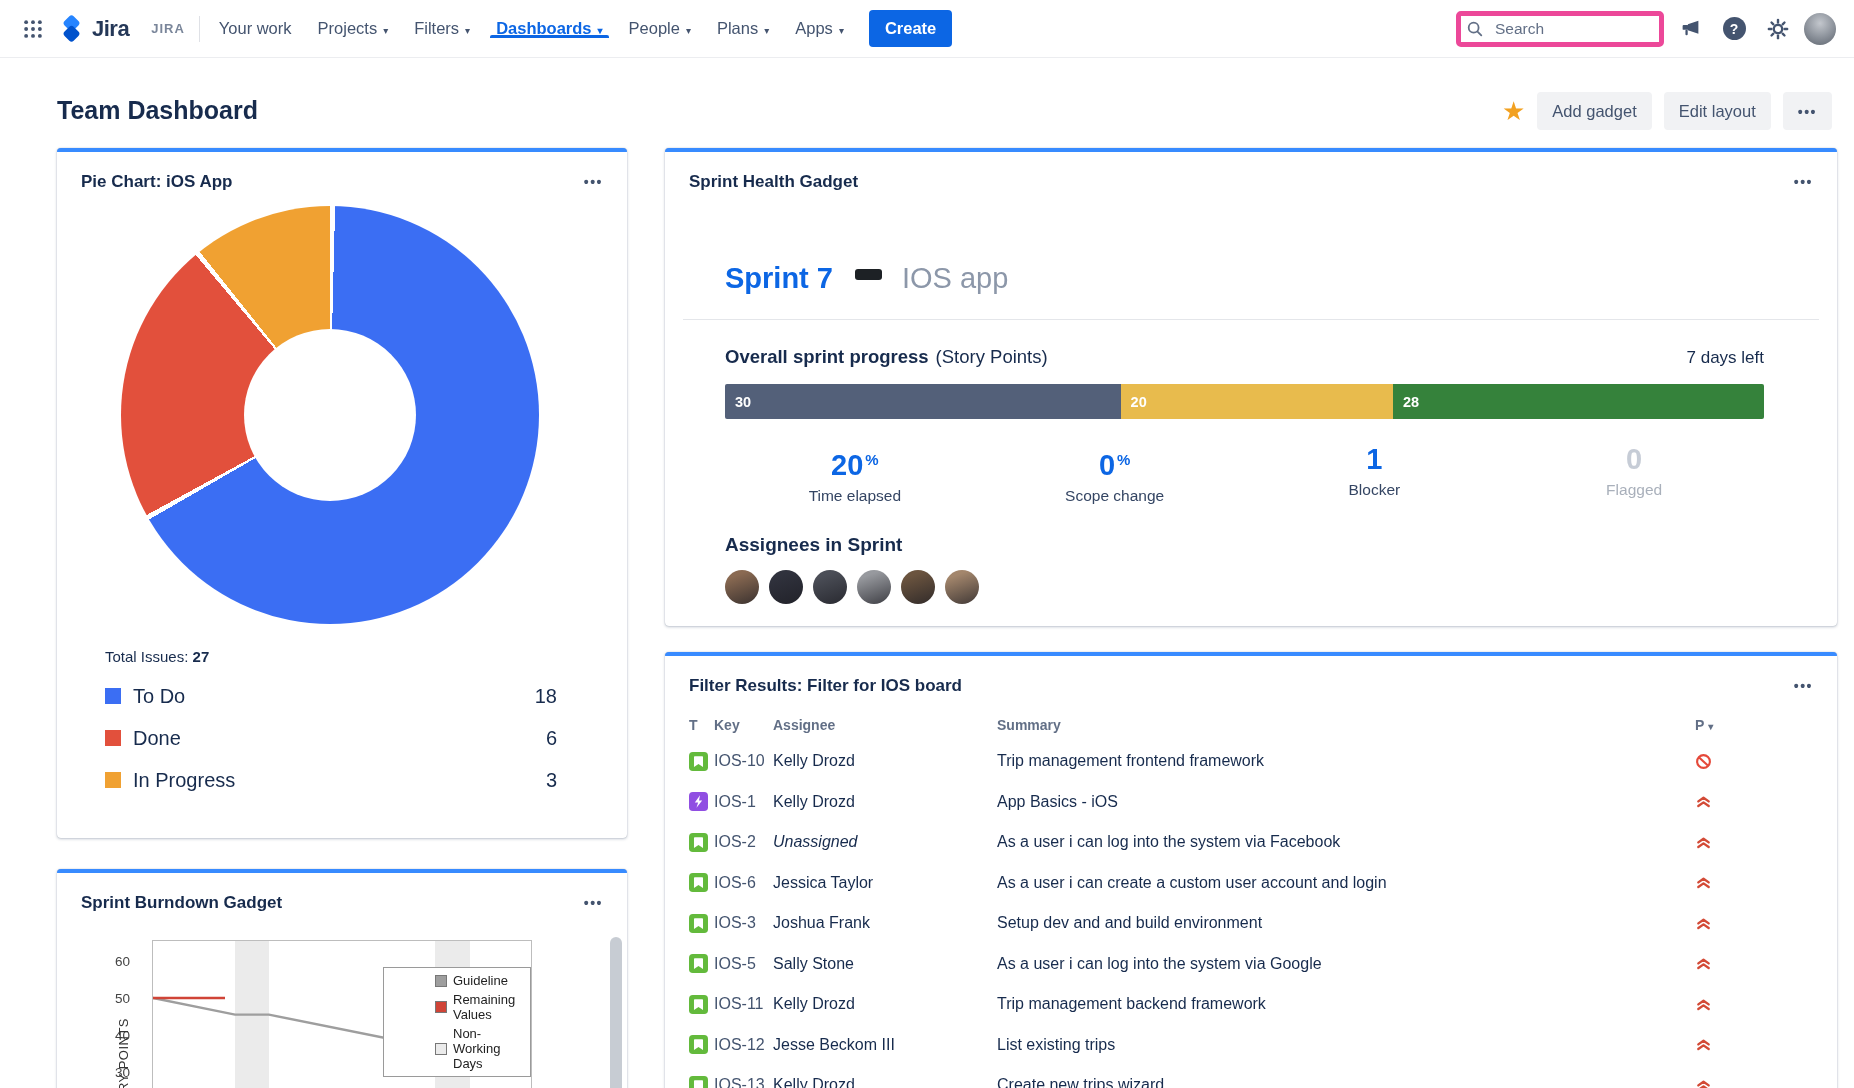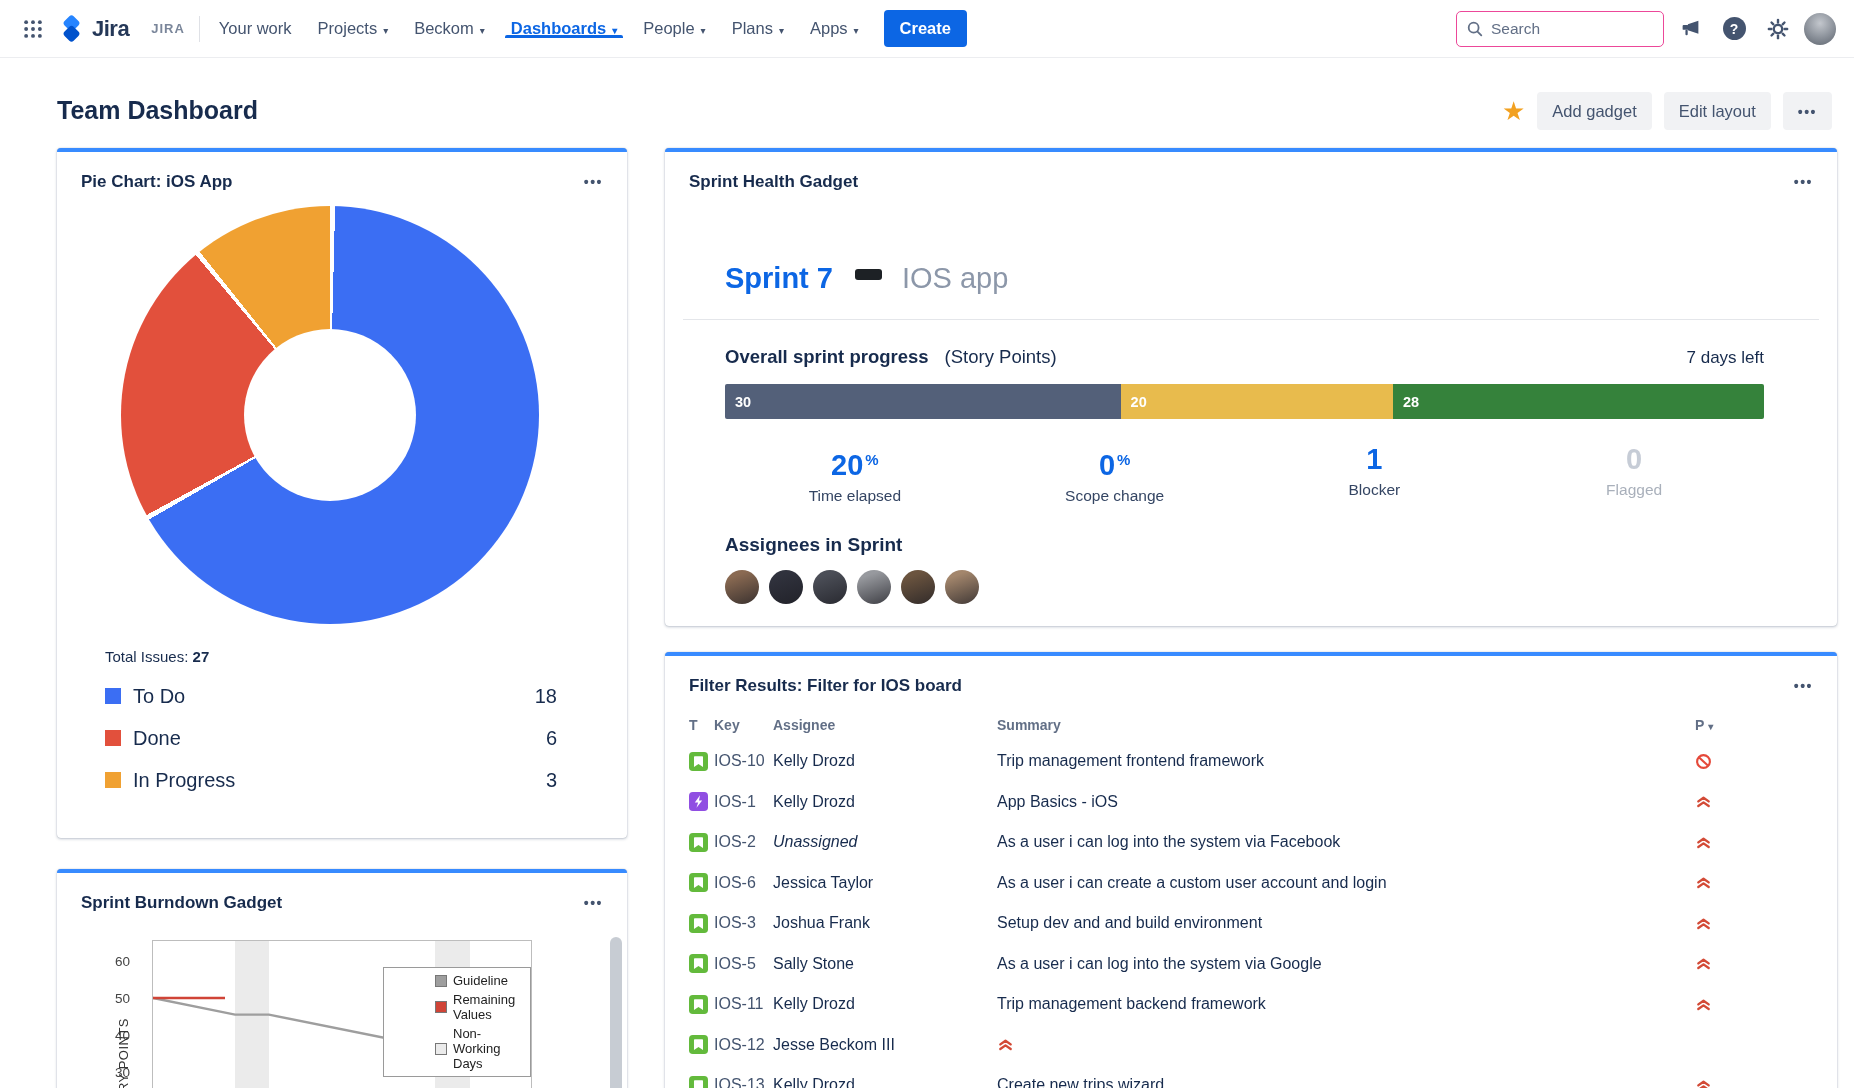--- a/index.html
+++ b/index.html
@@ -15,21 +15,21 @@
   .site-label { font-size:13px; font-weight:bold; color:#7A869A; letter-spacing:1px; margin:0 14px; align-self:center; }
   .nav-sep { width:1px; height:26px; background:#DFE1E6; align-self:center; margin-right:6px; }
   .primary-nav { display:flex; align-items:center; height:100%; }
   .nav-item { position:relative; display:flex; align-items:center; gap:6px; padding:0 13px; font-size:16.5px; color:var(--text-secondary,#44546F); cursor:pointer; white-space:nowrap; }
   .nav-item .chev { font-size:10px; color:inherit; margin-top:3px; }
   .nav-item.active { color:var(--brand-blue,#0C66E4); font-weight:bold; }
   .nav-item.active::after { content:""; position:absolute; left:7px; right:7px; bottom:0; height:3px; background:var(--brand-blue,#0C66E4); border-radius:2px 2px 0 0; }
   .create-btn { align-self:center; margin-left:12px; height:37px; padding:0 16px; background:var(--brand-blue,#0C66E4); color:#fff; font-size:16.5px; font-weight:bold; border:none; border-radius:4px; cursor:pointer; }
   .nav-right { margin-left:auto; display:flex; align-items:center; gap:8px; }
   .search-box { position:relative; width:208px; height:36px; }
-  .search-box input { width:100%; height:100%; border:1px solid #ec4899; border-radius:5px; padding:0 10px 0 34px; font-size:15.5px; color:#ec4899; font-family:inherit; background:#fff; }
+  .search-box input { width:100%; height:100%; border:5px solid #ec4899; border-radius:5px; padding:0 10px 0 34px; font-size:15.5px; color:#ec4899; font-family:inherit; background:#fff; }
   .search-box input::placeholder { color:#626F86; }
   .search-icon { position:absolute; left:10px; top:9px; pointer-events:none; }
   .icon-btn { width:36px; height:36px; border:none; background:transparent; border-radius:50%; display:flex; align-items:center; justify-content:center; cursor:pointer; }
   .help-circle { width:23px; height:23px; border-radius:50%; background:#44546F; color:#fff; font-size:14px; font-weight:bold; display:flex; align-items:center; justify-content:center; }
   .avatar-btn { width:32px; height:32px; border-radius:50%; border:none; cursor:pointer; background:radial-gradient(circle at 50% 32%, #c3c7cd 0%, #8a9099 55%, #5c636d 100%); }
 
   
   .page-title { position:absolute; left:57px; top:96px; font-size:25px; font-weight:bold; color:var(--text-primary,#172B4D);text-align:right; }
   .header-actions { position:absolute; right:22px; top:92px; display:flex; align-items:center; gap:12px; }
   .star-btn { background:none; border:none; font-size:26px; color:var(--star-orange,#F2A121); cursor:pointer; line-height:1; }
@@ -74,21 +74,21 @@
   
   .health-card { height:478px; overflow:hidden; }
   .sprint-row { display:flex; align-items:flex-start; margin:70px 0 0 60px; }
   .sprint-name { font-size:29px; font-weight:bold; color:var(--brand-blue,#0C66E4); line-height:33px; }
   .sprint-glyph { width:27px; height:11px; background:#1D2125; border-radius:3px; margin:7px 0 0 22px; }
   .board-name { font-size:29px; color:#8C97A9; margin-left:20px; line-height:33px; }
   .health-divider { height:1px; background:#E4E6EA; margin:24px 18px 0 18px; }
   .progress-wrap { margin:26px 0 0 60px; width:1039px; }
   .progress-head { display:flex; align-items:baseline; }
   .ph-title { font-size:18.5px; font-weight:bold; line-height:22px; }
-  .ph-sub { font-size:18.5px; margin-left:16px; }
+  .ph-sub { font-size:18.5px; margin-left:7px; }
   .ph-days { margin-left:auto; font-size:17px; color:var(--text-primary,#172B4D); }
   .progress-bar { display:flex; height:35px; margin-top:16px; border-radius:2px; overflow:hidden; }
   .pb-seg { display:flex; align-items:center; color:#fff; font-size:14.5px; font-weight:bold; padding-left:10px; }
   .stats-row { display:flex; margin-top:24px; }
   .stat { flex:1; text-align:center; }
   .stat-val { font-size:29px; font-weight:bold; color:var(--brand-blue,#0C66E4); line-height:33px; }
   .stat-unit { font-size:15px; vertical-align:10px; margin-left:2px; }
   .stat-label { font-size:15.5px; color:#344563; margin-top:5px; line-height:18px; }
   .stat.muted .stat-val { color:#C6CCD6; }
   .stat.muted .stat-label { color:#A9B0BB; }
@@ -141,21 +141,21 @@
   <span class="nav-sep"></span>
   <div class="primary-nav">
       <div class="nav-item">
         <span>Your work</span>
       </div>
       <div class="nav-item">
         <span>Projects</span>
         <span class="chev">▾</span>
       </div>
       <div class="nav-item">
-        <span>Beckom</span>
+        <span>Filters</span>
         <span class="chev">▾</span>
       </div>
       <div class="nav-item active">
         <span>Dashboards</span>
         <span class="chev">▾</span>
       </div>
       <div class="nav-item">
         <span>People</span>
         <span class="chev">▾</span>
       </div>
@@ -495,20 +495,21 @@
           </div>
           <div class="issue-row">
             <span class="cell-t">
               <svg width="19" height="19" viewBox="0 0 16 16">
                 <rect width="16" height="16" rx="3.2" fill="#63BA3C"></rect>
                 <path fill="#fff" d="M5 3.6h6c.44 0 .8.36.8.8v8.2L8 10.1l-3.8 2.5V4.4c0-.44.36-.8.8-.8z"></path>
               </svg>
             </span>
             <span class="cell-key">IOS-12</span>
             <span class="cell-assignee">Jesse Beckom III</span>
+            <span class="cell-summary">List existing trips</span>
             <span class="cell-p">
               <svg width="17" height="17" viewBox="0 0 16 16">
                 <path d="M3.1 7.9 8 4.4l4.9 3.5" fill="none" stroke="#D34A36" stroke-width="2.2" stroke-linecap="round" stroke-linejoin="round"></path>
                 <path d="M3.1 12.3 8 8.8l4.9 3.5" fill="none" stroke="#D34A36" stroke-width="2.2" stroke-linecap="round" stroke-linejoin="round"></path>
               </svg>
             </span>
           </div>
           <div class="issue-row">
             <span class="cell-t">
               <svg width="19" height="19" viewBox="0 0 16 16">

